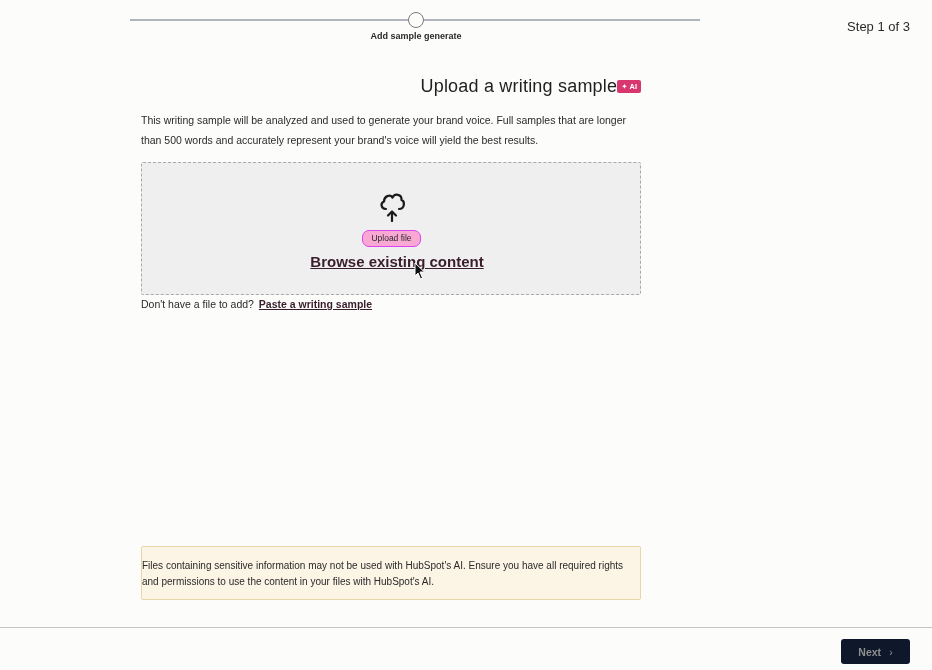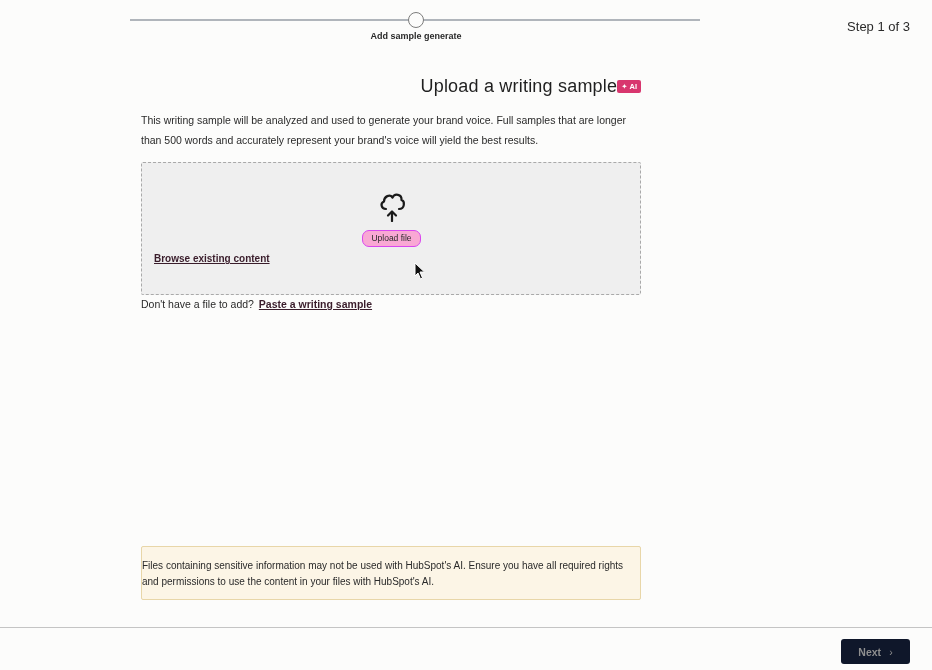--- a/index.html
+++ b/index.html
@@ -44,22 +44,22 @@
       position: relative;
     }
     .cloud-icon { position: absolute; left: 236px; top: 27px; width: 28px; height: 32px; }
     .upload-btn {
       position: absolute; left: 220px; top: 67px; width: 59px; height: 17px;
       border: 1px solid #d946ef; border-radius: 7px; background: #f9a8d4;
       font-size: 8.5px; color: #2a2a2a; text-align: center; line-height: 15px;
       font-family: "Liberation Sans", sans-serif;
     }
     .browse-link {
-      position: absolute; left: 12px; right: 0; top: 90px; text-align: left;
-      font-size: 10px; font-weight: bold; color: #3a1d2b; text-decoration: underline;
+      position: absolute; left: 12px; right: 0; top: 90px; text-align: center;
+      font-size: 15px; font-weight: bold; color: #3a1d2b; text-decoration: underline;
     }
     .cursor { position: absolute; left: 272px; top: 99px; width: 12px; height: 18px; }
     .no-file { margin-top: 3px; font-size: 10.5px; color: #2a2a2a; }
     .paste-link { font-weight: bold; color: #3a1d2b; text-decoration: underline; margin-left: 2px; }
     
     .alert {
       position: absolute; left: 141px; top: 546px; width: 500px; height: 54px;
       background: #fcf5e6; border: 1px solid #e8d6a8; border-radius: 2px;
       padding: 11px 0; font-size: 10px; line-height: 16px; color: #2a2a2a;
     }

